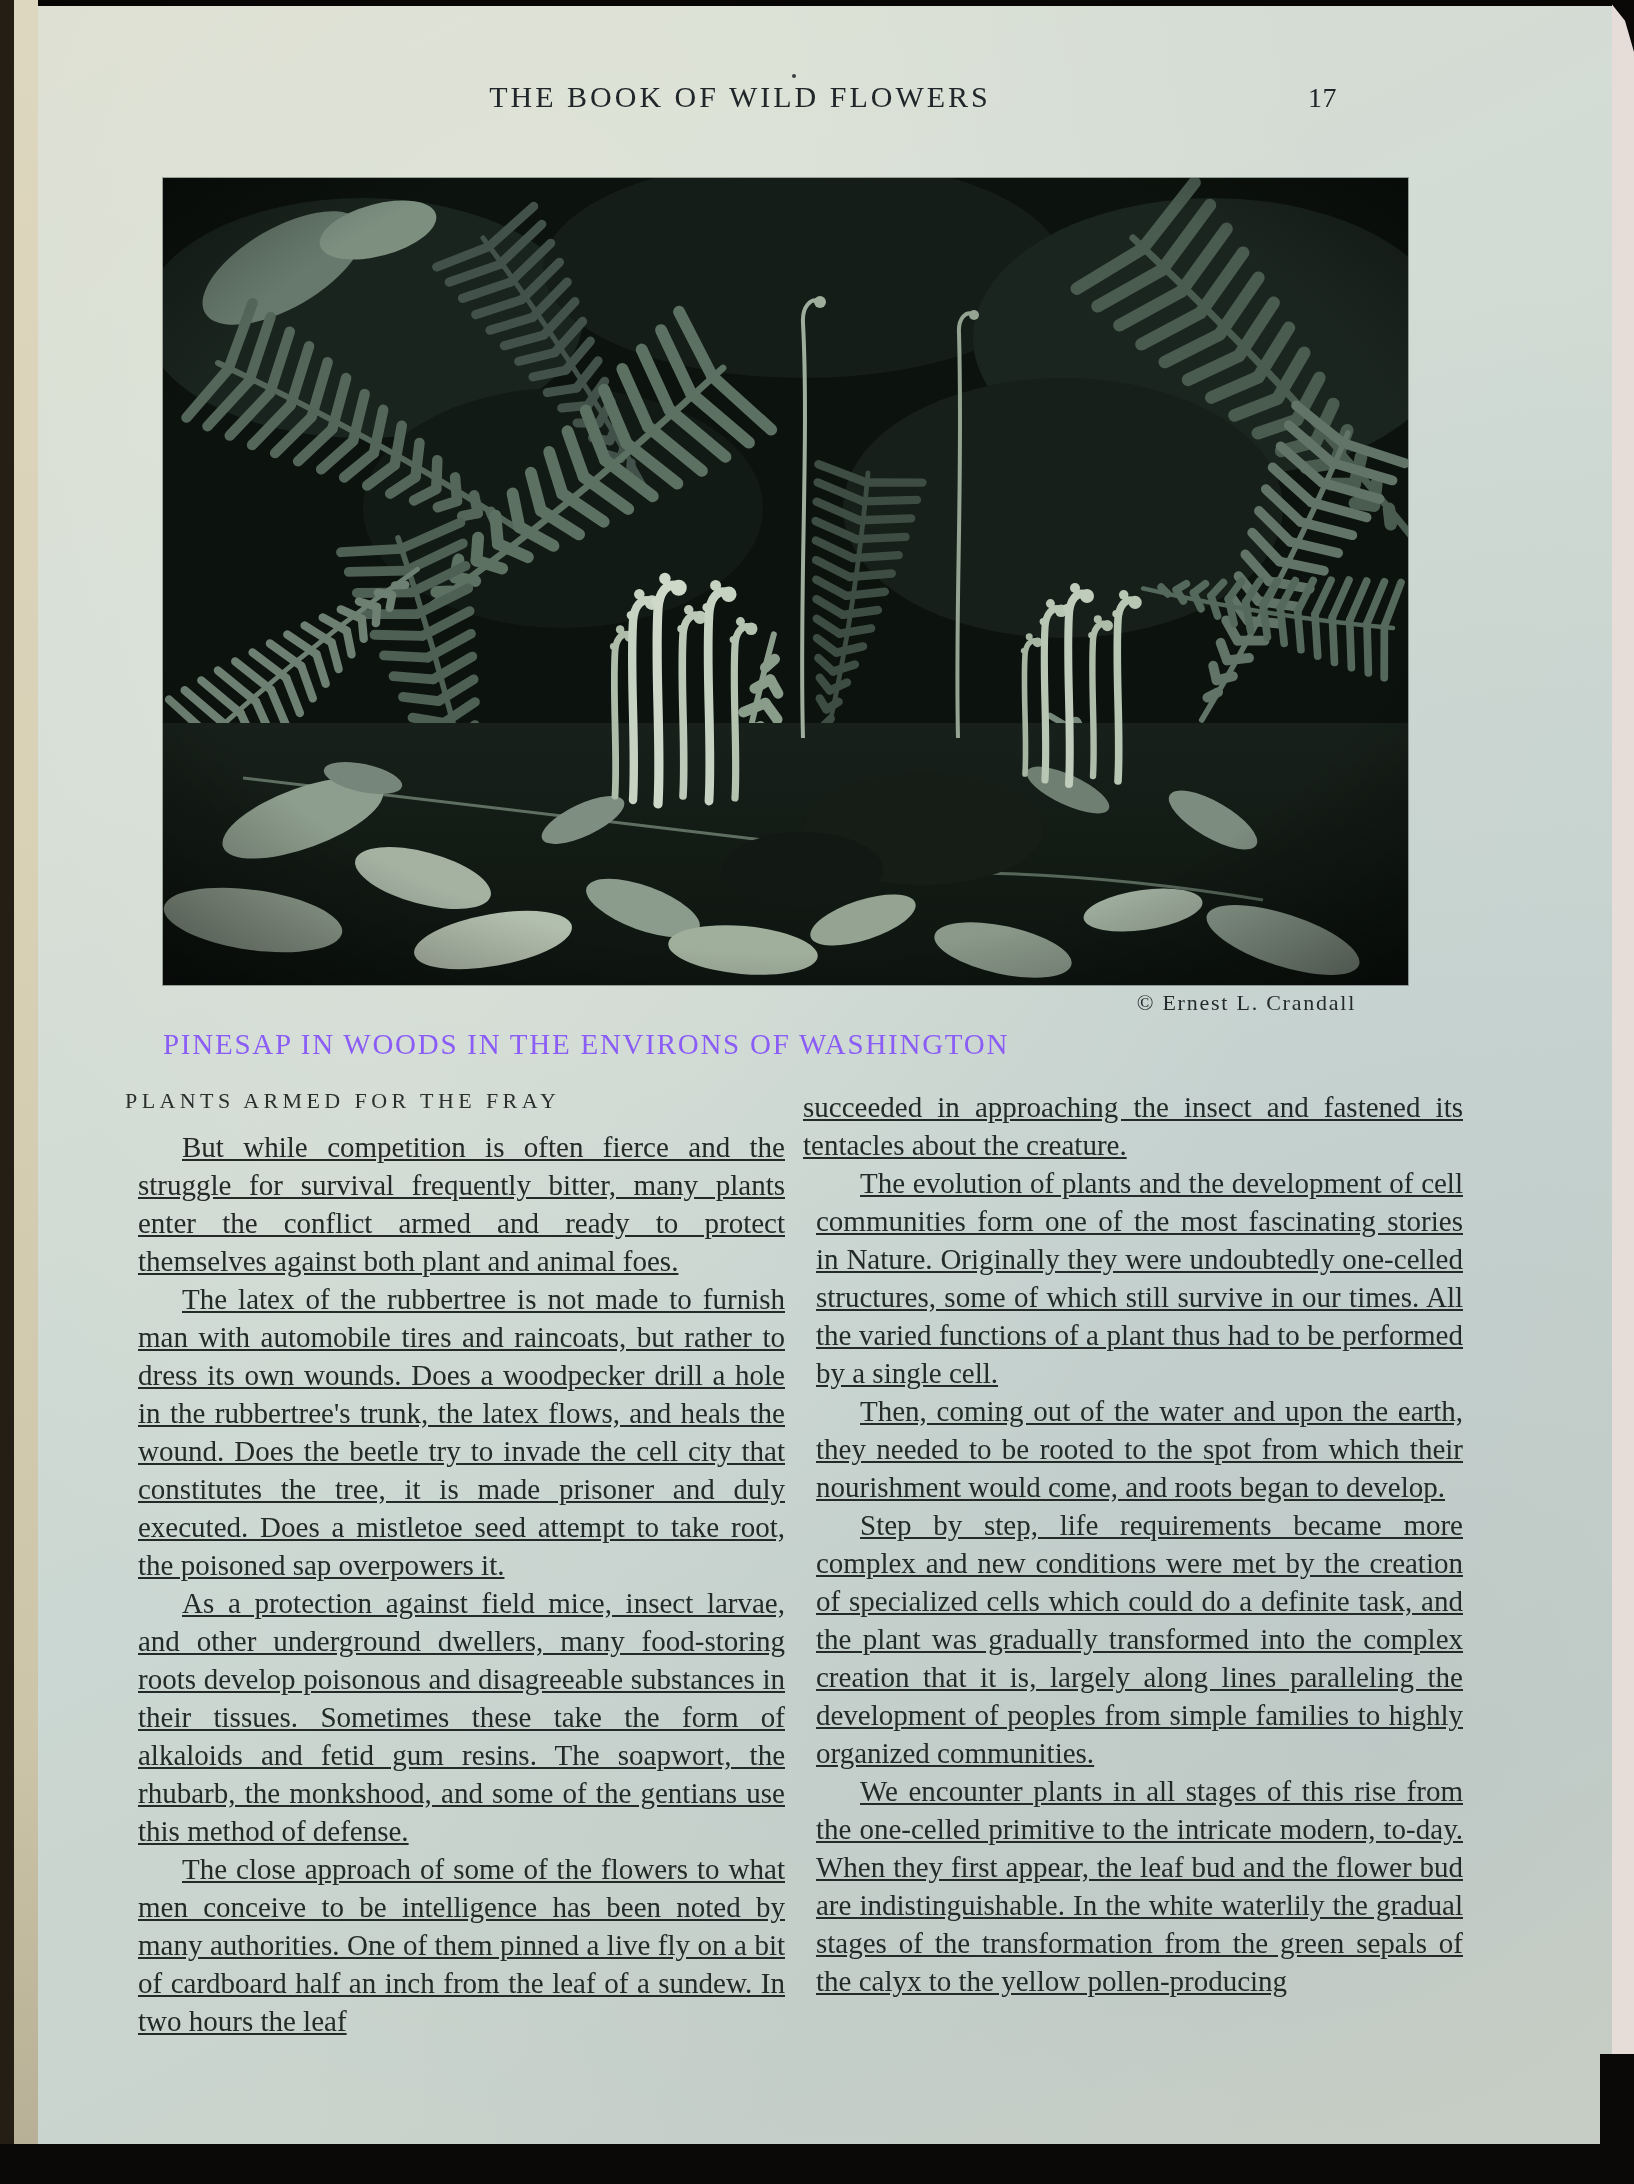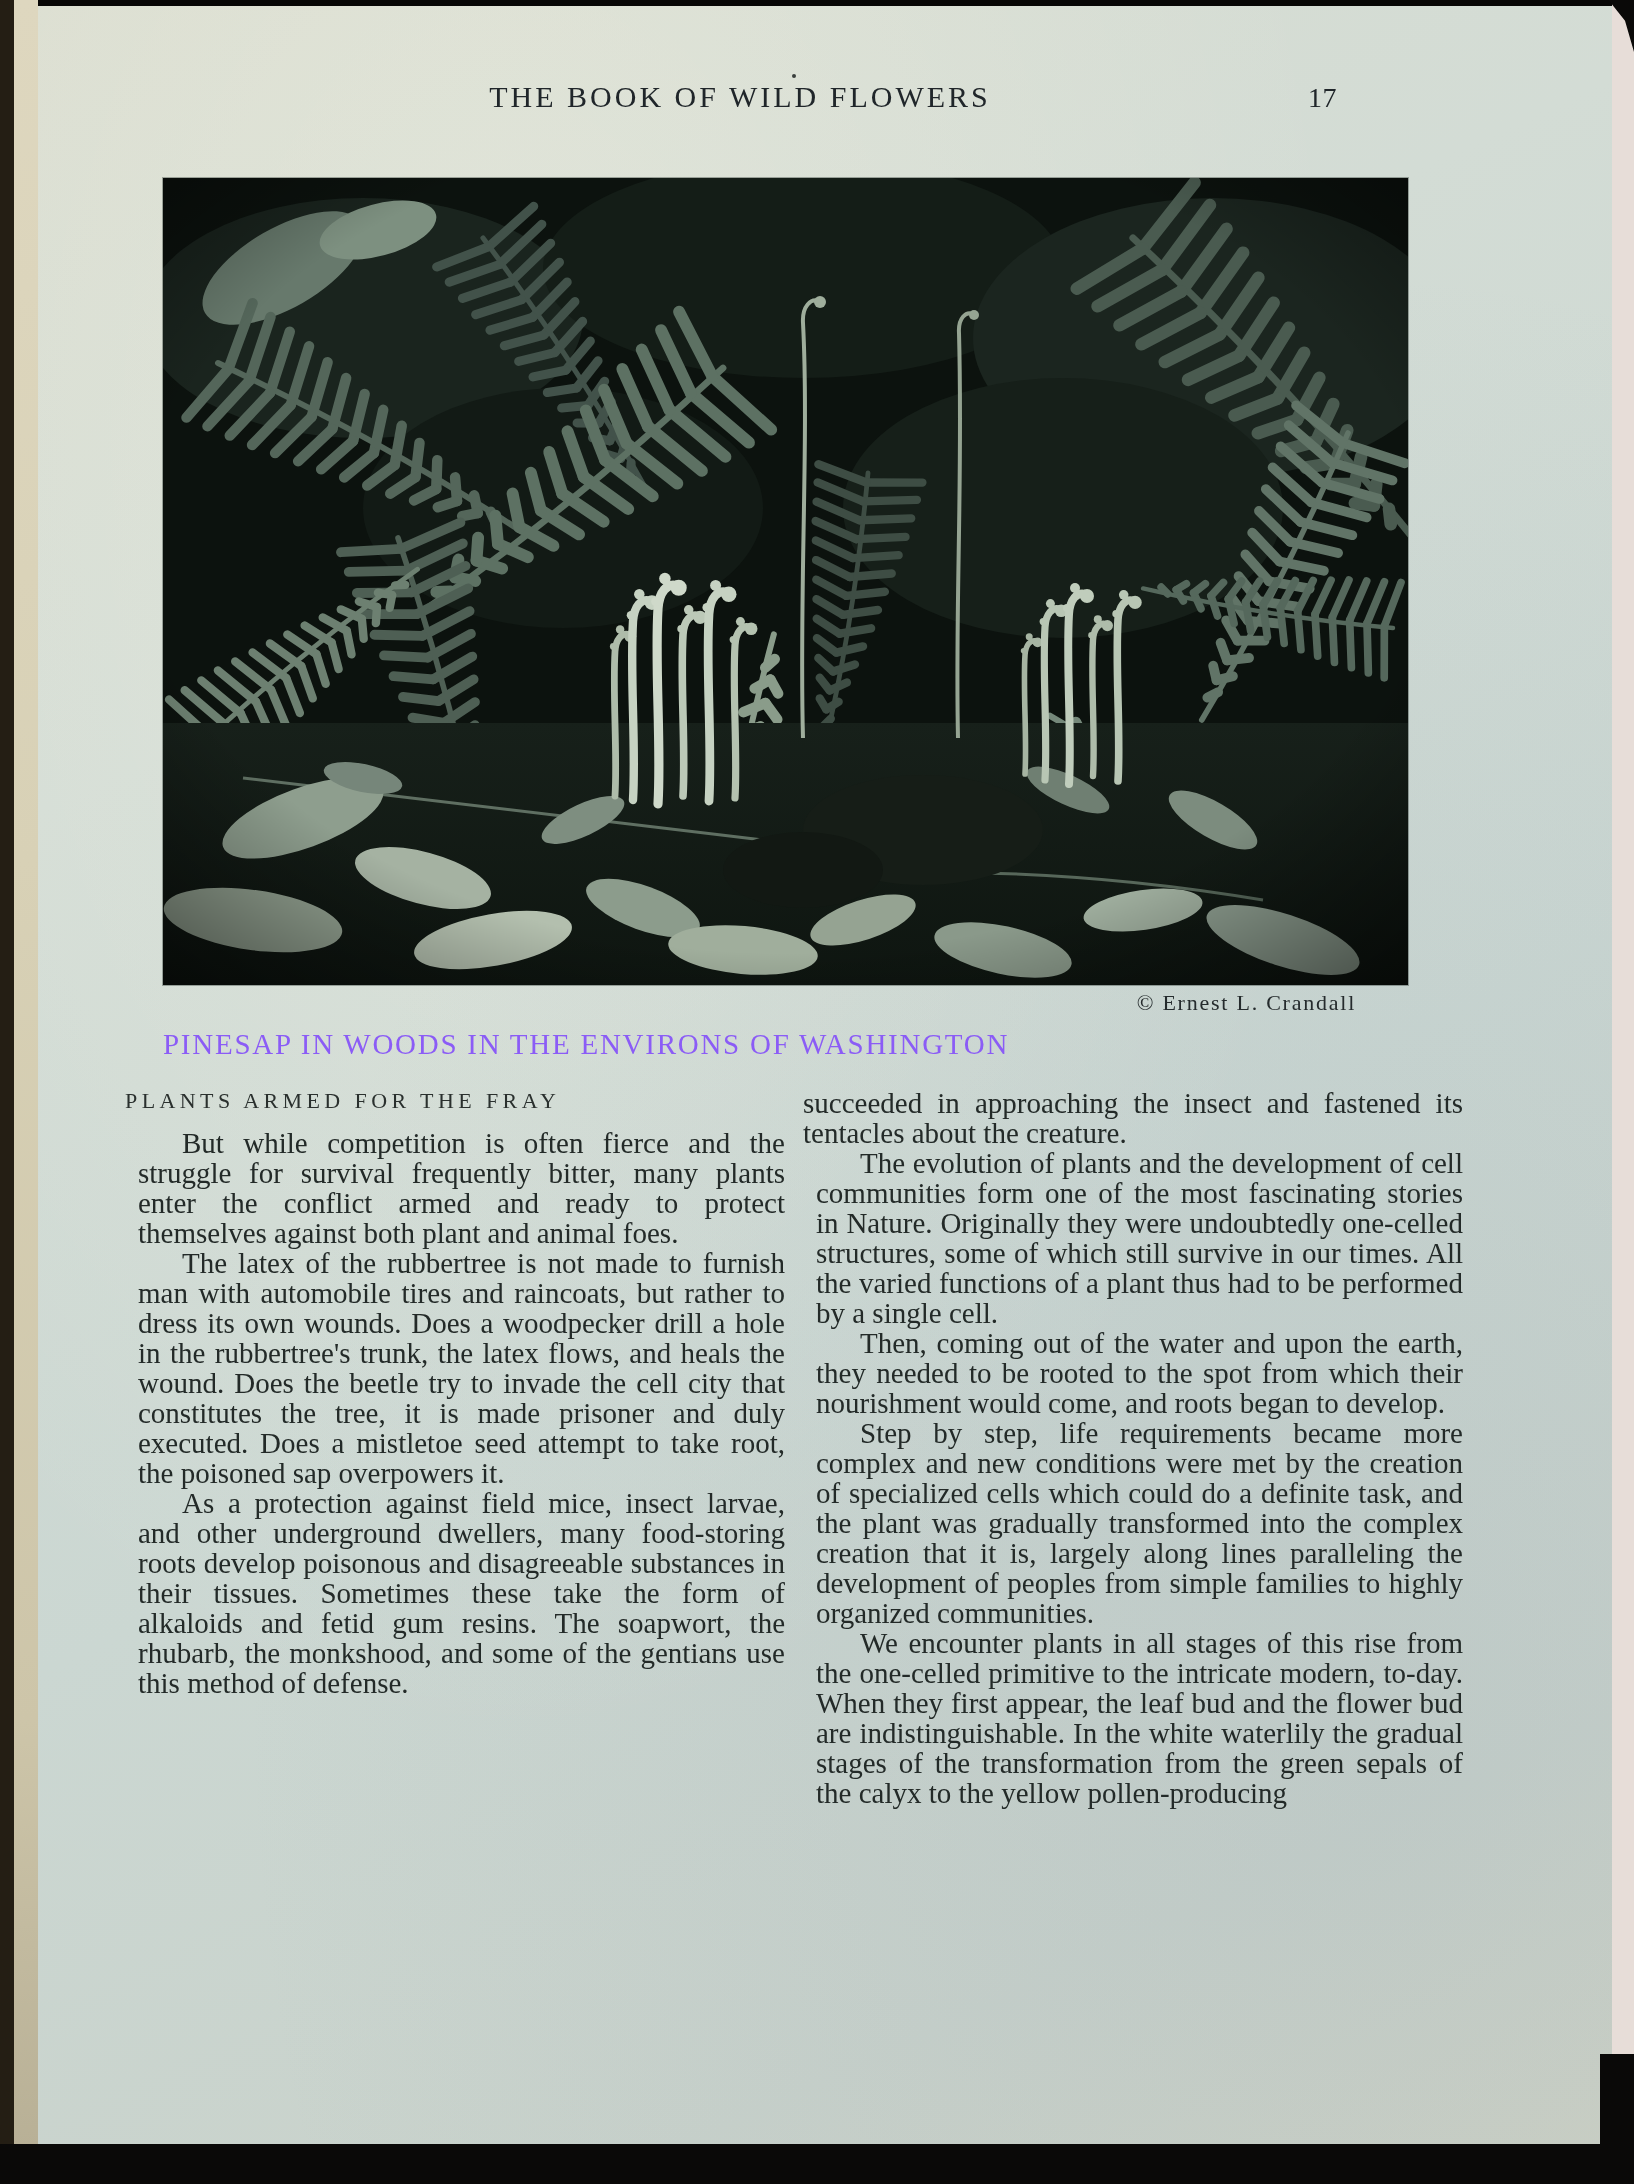--- a/index.html
+++ b/index.html
@@ -53,22 +53,23 @@
   .caption{
     position:absolute;left:163px;top:1028px;width:1245px;
     font-size:29px;letter-spacing:.06em;color:#8b5cf6;
   }
   .section-heading{
     position:absolute;left:125px;top:1088px;width:660px;
     text-align:left;font-size:22px;letter-spacing:.2em;color:#2a302e;
   }
   .col{
     position:absolute;width:660px;
-    font-size:29px;line-height:30px;color:#232a28;
+    font-size:29px;line-height:38px;color:#232a28;
     text-align:justify;
+    text-decoration:underline;
   }
   .col p{margin:0;}
   .col p.indent{text-indent:44px;margin-left:13px;}
   .col-left{left:125px;top:1128px;}
   .col-right{left:803px;top:1088px;}
 </style>
 </head>
 <body>
 
 <div class="edge-cream"></div>
@@ -204,20 +205,21 @@
 
 <div class="credit">© Ernest L. Crandall</div>
 <div class="caption">PINESAP IN WOODS IN THE ENVIRONS OF WASHINGTON</div>
 
 <div class="section-heading">PLANTS ARMED FOR THE FRAY</div>
 
 <div class="col col-left">
   <p class="indent">But while competition is often fierce and the struggle for survival frequently bitter, many plants enter the conflict armed and ready to protect themselves against both plant and animal foes.</p>
   <p class="indent">The latex of the rubbertree is not made to furnish man with automobile tires and raincoats, but rather to dress its own wounds.  Does a woodpecker drill a hole in the rubbertree's trunk, the latex flows, and heals the wound.  Does the beetle try to invade the cell city that constitutes the tree, it is made prisoner and duly executed.  Does a mistletoe seed attempt to take root, the poisoned sap overpowers it.</p>
   <p class="indent">As a protection against field mice, insect larvae, and other underground dwellers, many food-storing roots develop poisonous and disagreeable substances in their tissues.  Sometimes these take the form of alkaloids and fetid gum resins.  The soapwort, the rhubarb, the monkshood, and some of the gentians use this method of defense.</p>
+  <p class="indent">The close approach of some of the flowers to what men conceive to be intelligence has been noted by many authorities.  One of them pinned a live fly on a bit of cardboard half an inch from the leaf of a sundew.  In two hours the leaf</p>
 </div>
 
 <div class="col col-right">
   <p>succeeded in approaching the insect and fastened its tentacles about the creature.</p>
   <p class="indent">The evolution of plants and the development of cell communities form one of the most fascinating stories in Nature.  Originally they were undoubtedly one-celled structures, some of which still survive in our times.  All the varied functions of a plant thus had to be performed by a single cell.</p>
   <p class="indent">Then, coming out of the water and upon the earth, they needed to be rooted to the spot from which their nourishment would come, and roots began to develop.</p>
   <p class="indent">Step by step, life requirements became more complex and new conditions were met by the creation of specialized cells which could do a definite task, and the plant was gradually transformed into the complex creation that it is, largely along lines paralleling the development of peoples from simple families to highly organized communities.</p>
   <p class="indent">We encounter plants in all stages of this rise from the one-celled primitive to the intricate modern, to-day.  When they first appear, the leaf bud and the flower bud are indistinguishable.  In the white waterlily the gradual stages of the transformation from the green sepals of the calyx to the yellow pollen-producing</p>
 </div>
 

